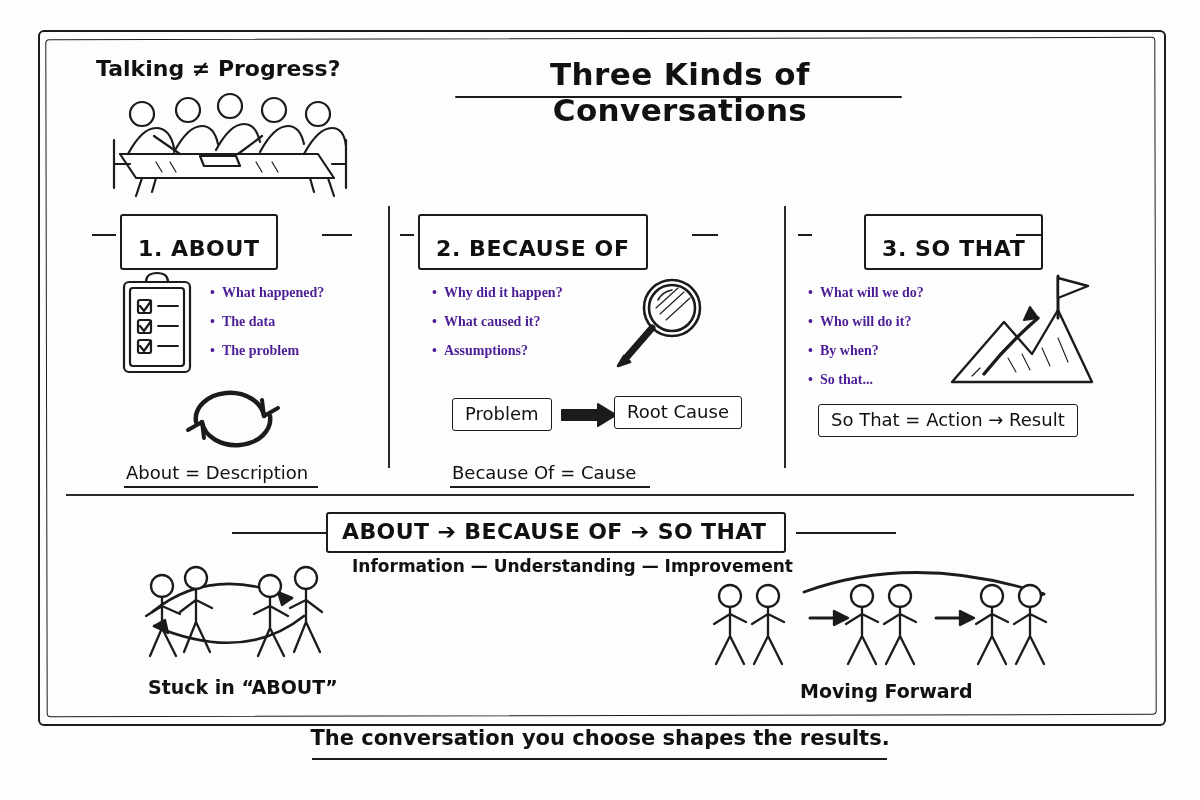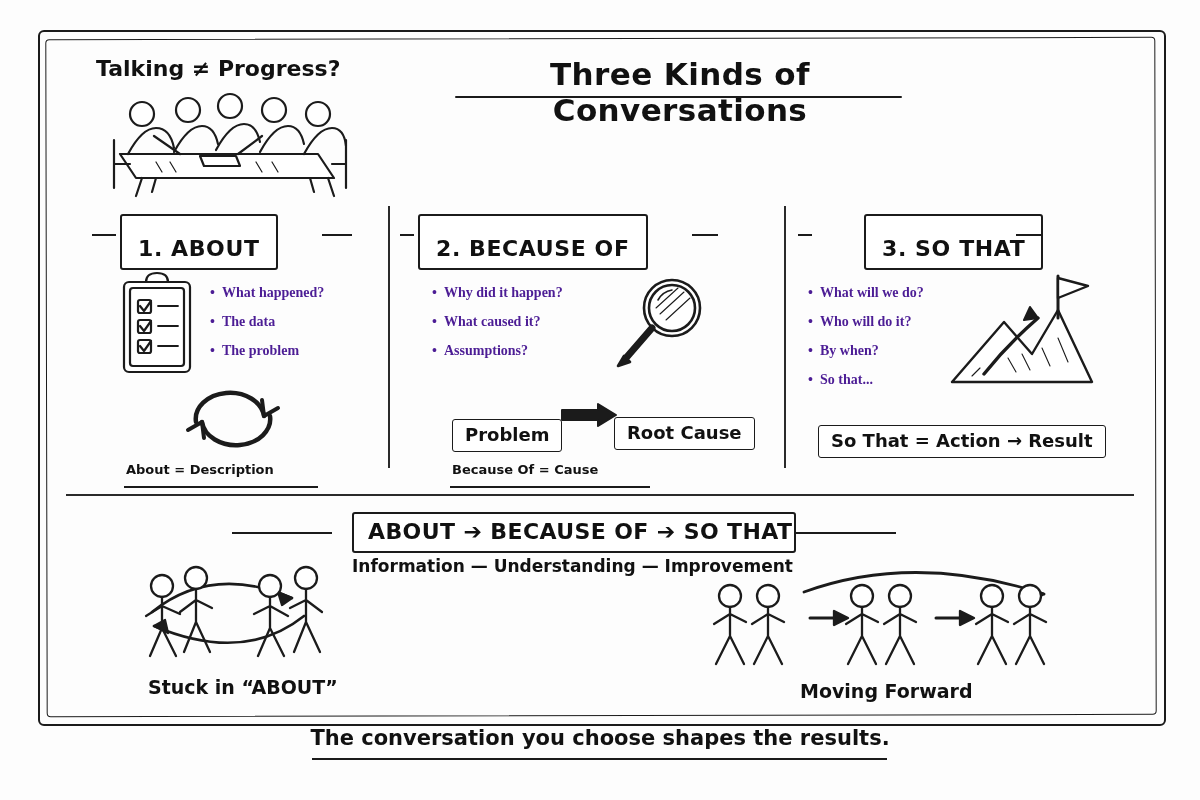--- a/index.html
+++ b/index.html
@@ -101,29 +101,28 @@
     display: inline-block;
     width: 12px;
   }
 
   .caption-box {
     position: absolute;
     border: 1.8px solid #1b1b1b;
     border-radius: 3px;
     padding: 4px 12px 6px 12px;
     font-size: 18px;
-    font-weight: 700;
+    font-weight: 400;
     background: #fff;
     white-space: nowrap;
-    margin-top: 21px;
   }
   .caption-plain {
     position: absolute;
-    font-size: 13px;
-    font-weight: 700;
+    font-size: 18px;
+    font-weight: 400;
     white-space: nowrap;
   }
   .caption-underline {
     position: absolute;
     height: 1.6px;
     background: #1b1b1b;
   }
 
   
   .vdiv {
@@ -133,25 +132,25 @@
   }
   
   .hdiv {
     position: absolute;
     height: 1.6px;
     background: #2a2a2a;
   }
 
   .flow-box {
     position: absolute;
-    left: 352px;
+    left: 326px;
     top: 512px;
     border: 2px solid #1b1b1b;
     border-radius: 3px;
-    padding: 5px 2px 7px 14px;
+    padding: 5px 18px 7px 14px;
     font-size: 22px;
     font-weight: 700;
     letter-spacing: 0.4px;
     background: #fff;
     white-space: nowrap;
   }
   .flow-sub {
     position: absolute;
     left: 352px;
     top: 556px;

